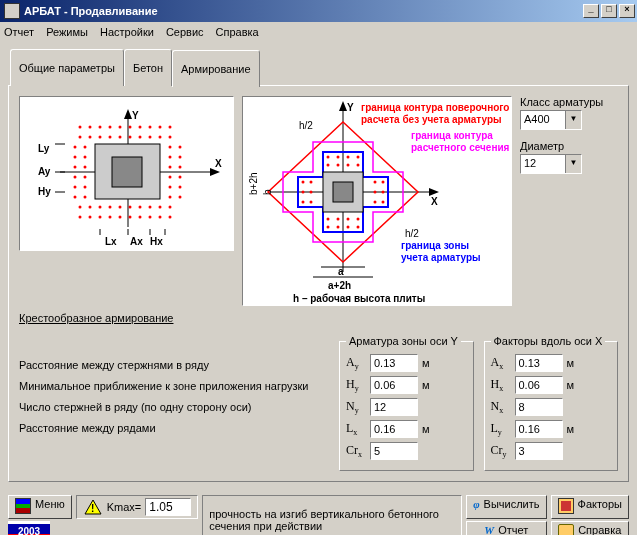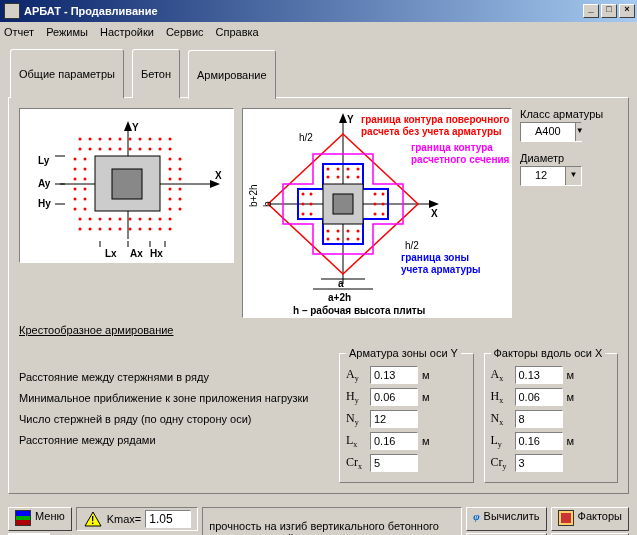--- a/index.html
+++ b/index.html
@@ -57,23 +57,23 @@
   .tabs {
     display: flex;
     margin-left: 2px;
     position: relative;
     z-index: 2;
   }
   .tab {
     border: 1px solid;
     border-color: #fff #808080 #d4d0c8 #fff;
     border-bottom: none;
-    padding: 18px 8px;
-    background: #d4d0c8;
-    margin-right: 8px;
+    padding: 12px 8px;
+    background: #d4d0c8;
+    margin-right: 0;
     border-radius: 3px 3px 0 0;
   }
   .tab.active {
     background: #d4d0c8;
     position: relative;
     top: 1px;
     padding-bottom: 3px;
   }
   .panel {
     border: 1px solid;
@@ -96,21 +96,21 @@
   .rightcol label { display: block; margin-bottom: 2px; }
   .combo {
     display: flex;
     border: 1px solid;
     border-color: #808080 #fff #fff #808080;
     background: #fff;
     height: 20px;
     width: 62px;
     margin-bottom: 10px;
   }
-  .combo .cval { flex: 1; padding: 2px 14px; font-size: 11px; }
+  .combo .cval { flex: 1; padding: 2px 3px; font-size: 11px; }
   .combo .cbtn {
     width: 16px;
     background: #d4d0c8;
     border-left: 1px solid #808080;
     text-align: center;
     font-size: 8px;
     line-height: 16px;
   }
   .subcap { margin-top: 6px; margin-bottom: 17px; font-size: 11px; text-decoration: underline; }
 

